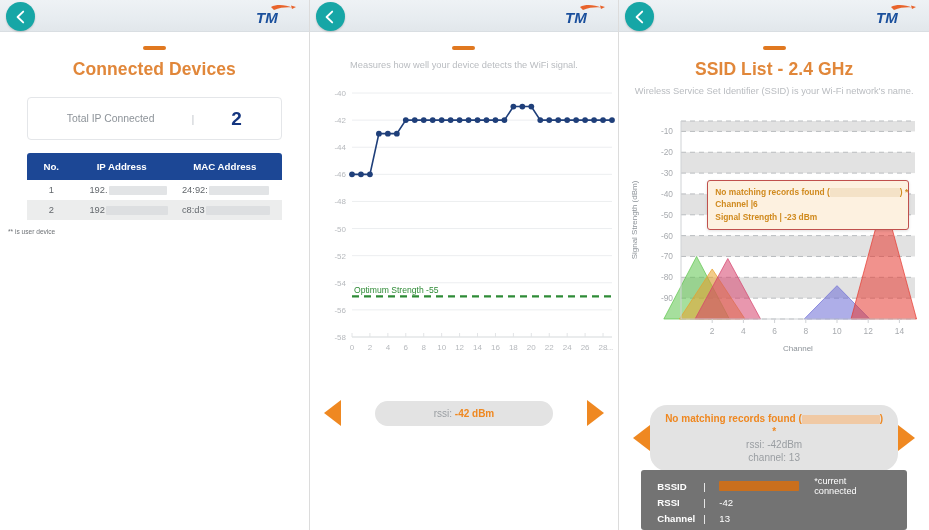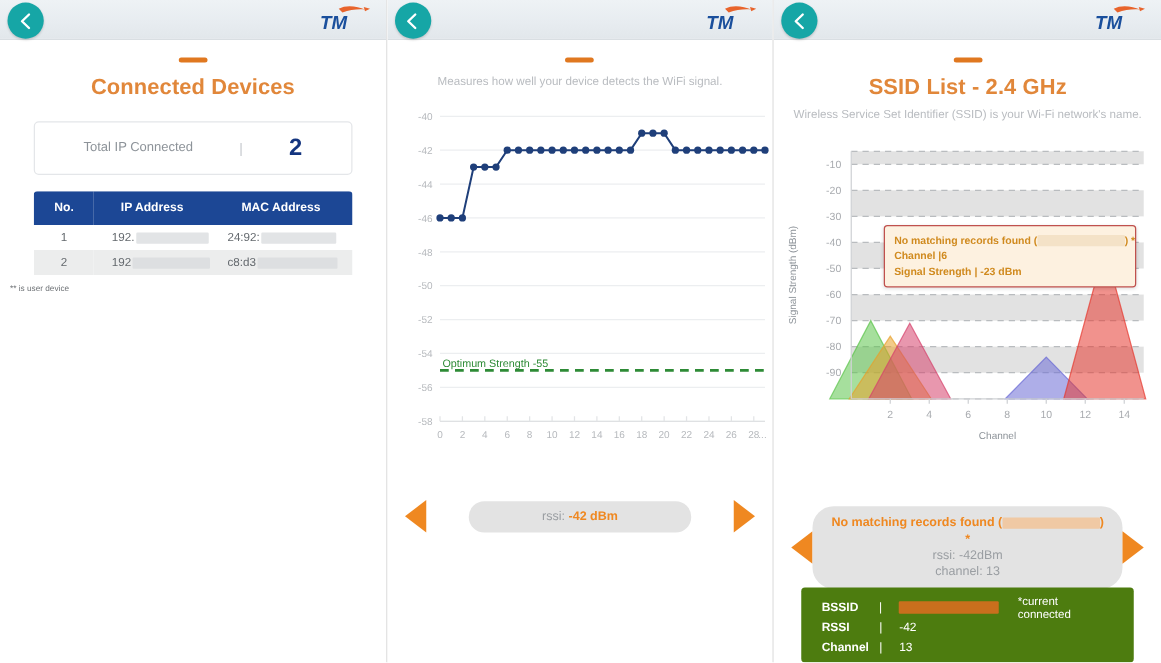--- a/index.html
+++ b/index.html
@@ -123,21 +123,21 @@
   }
   .ttarrow:after{
     content:"";position:absolute;left:-5px;top:-9px;width:0;height:0;
     border-left:5px solid transparent;border-right:5px solid transparent;
     border-top:7px solid #fdf1e0;
   }
 
   
   .infocard{
     position:absolute;left:22px;bottom:0;width:266px;height:60px;
-    background:#4d7c0f;border-radius:3px;padding:8px 16px;box-sizing:border-box;
+    background:#737373;border-radius:3px;padding:8px 16px;box-sizing:border-box;
   }
   .inforow{display:flex;align-items:center;height:16px;}
   .inforow .k{color:#ffffff;font-size:9.6px;font-weight:bold;width:46px;}
   .inforow .bar{color:#ffffff;font-size:9.6px;width:16px;}
   .inforow .v{color:#ffffff;font-size:9.6px;}
   .inforow .redacto{
     display:inline-block;width:80px;height:10px;background:#c96f1d;
     border-radius:1px;vertical-align:middle;
   }
   .inforow .note{color:#ffffff;font-size:9.2px;margin-left:15px;}

